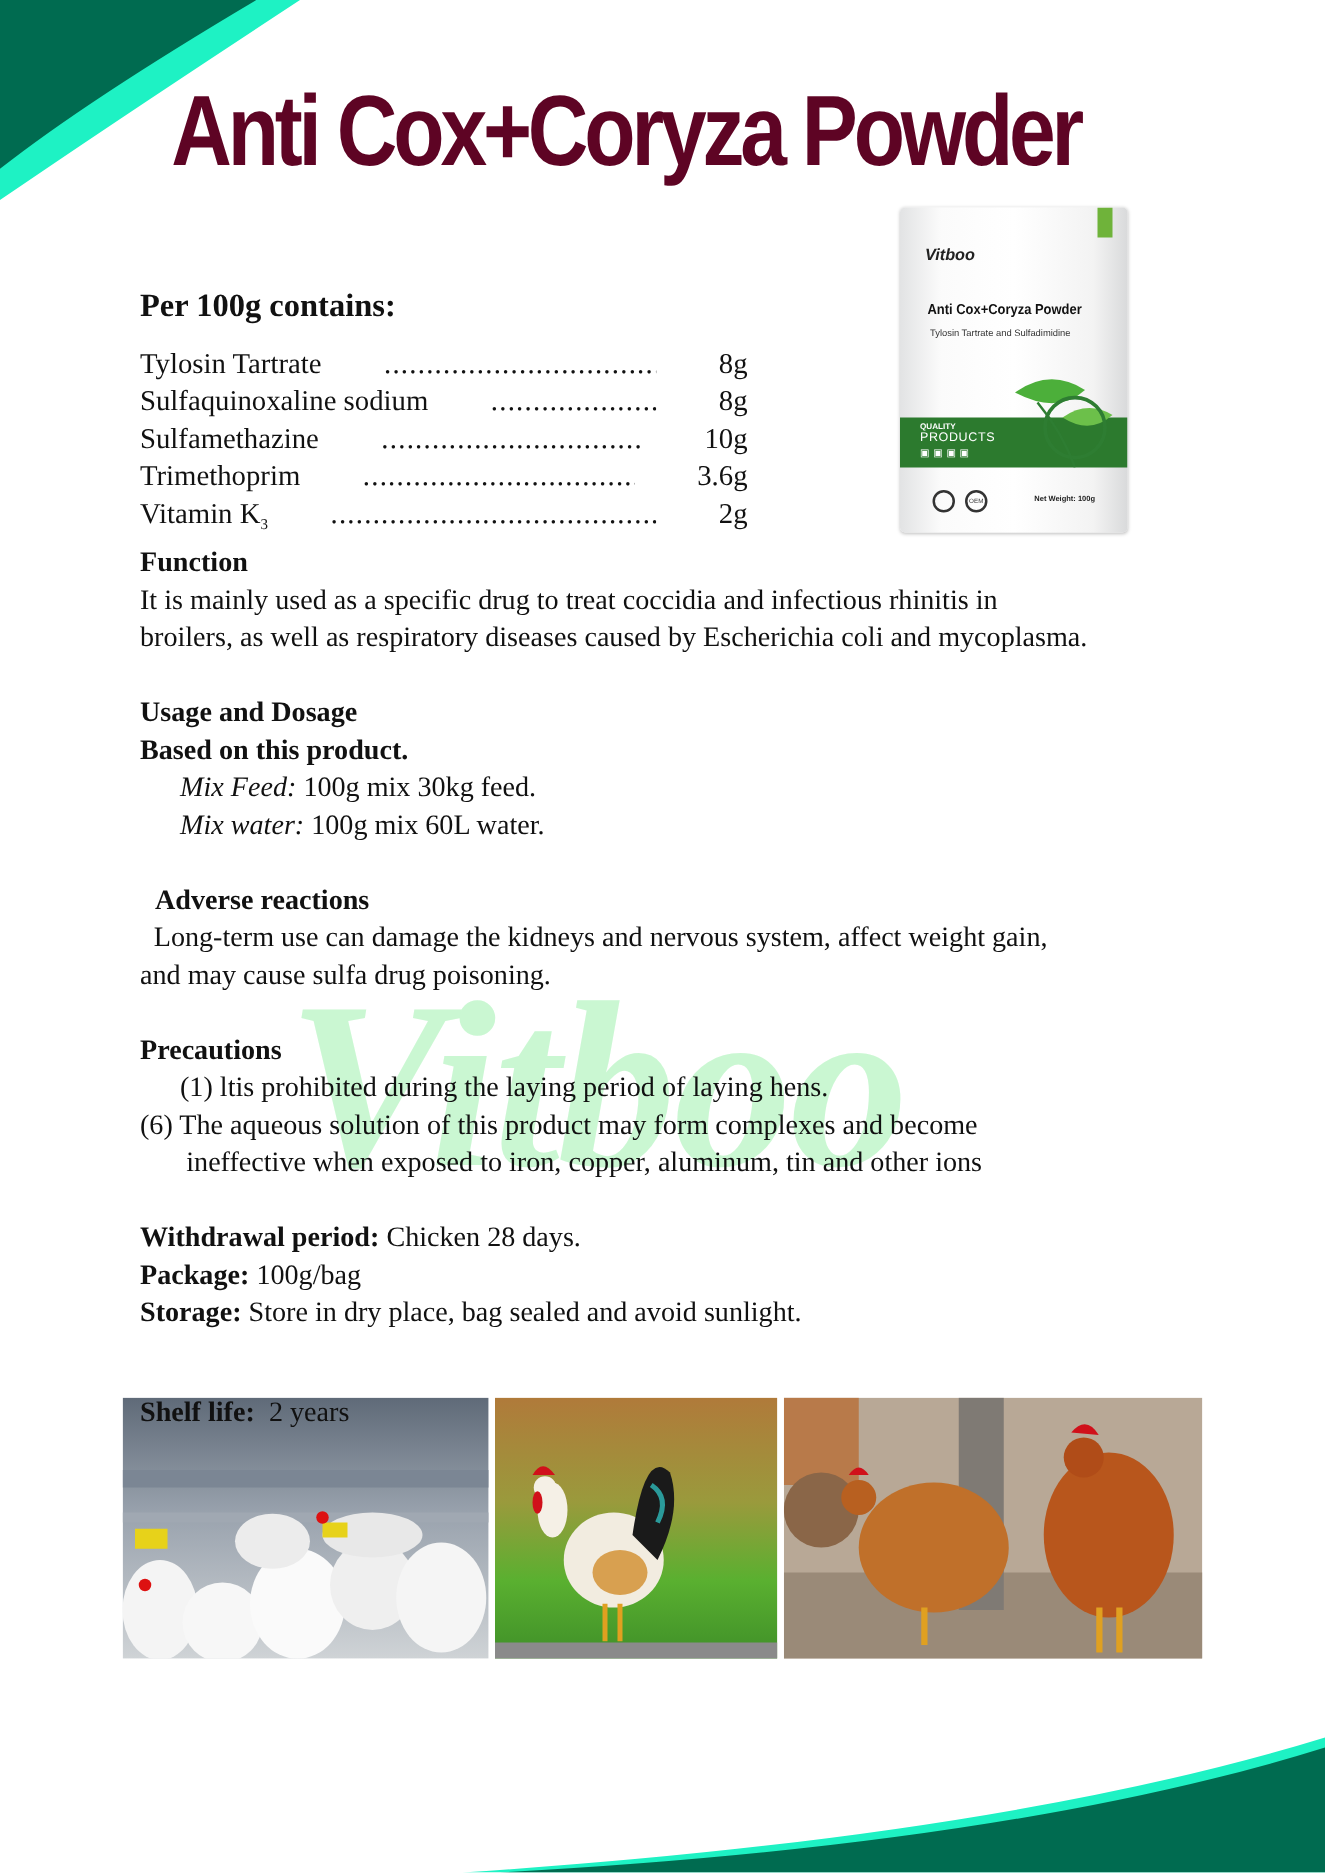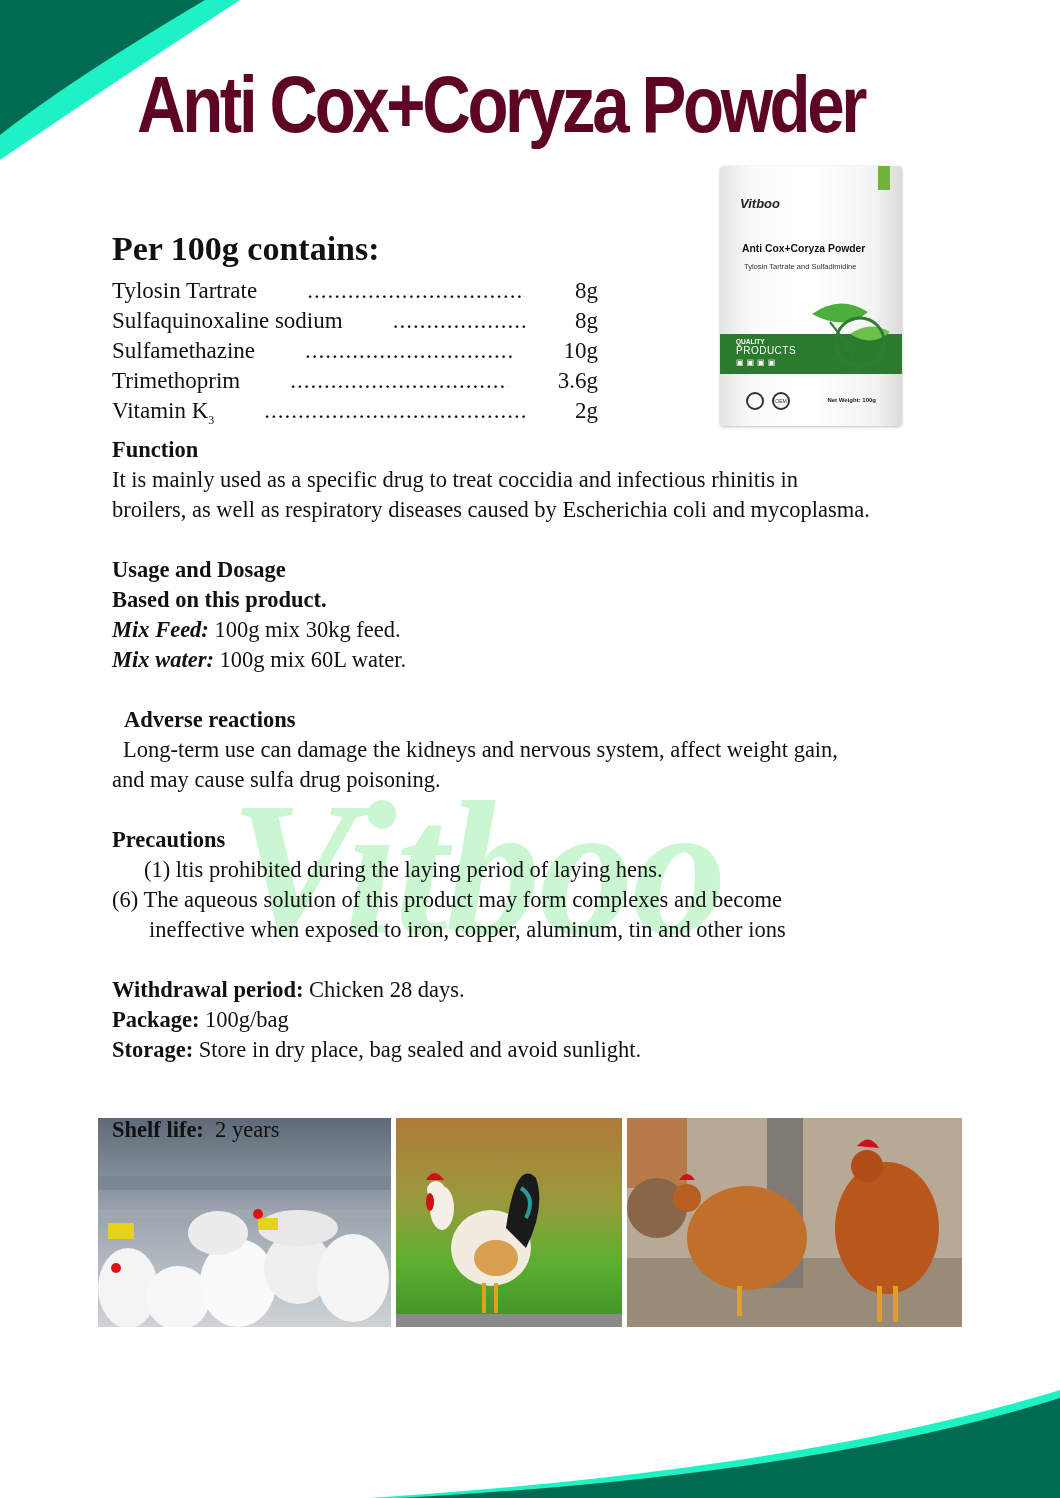--- a/index.html
+++ b/index.html
@@ -1,26 +1,26 @@
 <!DOCTYPE html>
 <html><head>
 <meta charset="utf-8">
 <style>
   html, body { margin:0; padding:0; }
   body { width:1060px; height:1498px; position:relative; overflow:hidden; background:#ffffff; font-family:"Liberation Serif", serif; color:#111; }
   .deco { position:absolute; left:0; top:0; }
   .title { position:absolute; left:137px; top:62px; width:800px; font-family:"Liberation Sans", sans-serif; font-weight:700; font-size:80px; line-height:86px; color:#5e0424; letter-spacing:-4px; transform:scaleX(0.84); transform-origin:left top; white-space:nowrap; }
   .watermark { position:absolute; left:230px; top:760px; font-family:"Liberation Serif", serif; font-style:italic; font-weight:700; font-size:190px; color:#b9f5c4; opacity:0.75; letter-spacing:-2px; z-index:0; }
-  .comp-title { position:absolute; left:112px; top:230px; font-weight:700; font-size:34px; }
+  .comp-title { position:absolute; left:112px; top:230px; font-weight:700; font-size:26px; }
   .comp-row { position:absolute; left:112px; width:486px; font-size:23px; line-height:30px; display:flex; align-items:baseline; white-space:nowrap;gap:44px; }
   .comp-row .dots { flex:1; overflow:hidden; margin:0 6px; letter-spacing:1px; }
   .comp-row .amt { text-align:right; }
   .sec { position:absolute; left:112px; font-size:22.5px; line-height:30px; z-index:1; white-space:nowrap; }
   .b { font-weight:700; }
-  .bi { font-weight:700; font-style:italic; }
+  .bi { font-weight:400; font-style:italic;margin-left:32px; }
   .indent { padding-left:37px; }
   .bag { position:absolute; left:720px; top:166px; width:182px; height:260px; background:linear-gradient(90deg,#e2e3e4 0%,#fbfbfb 18%,#ffffff 50%,#f3f3f3 85%,#d9dadb 100%); border-radius:4px; box-shadow:0 1px 3px rgba(0,0,0,.25); overflow:hidden; font-family:"Liberation Sans", sans-serif; }
   .bag .tag { position:absolute; right:12px; top:0; width:12px; height:24px; background:#6fb33a; }
   .bag .brand { position:absolute; left:20px; top:30px; font-style:italic; font-weight:700; font-size:13px; color:#222; }
   .bag .pname { position:absolute; left:22px; top:76px; font-weight:700; font-size:11.5px; color:#111; transform:scaleX(0.9); transform-origin:left; white-space:nowrap; }
   .bag .sub { position:absolute; left:24px; top:96px; font-size:7.5px; color:#333; white-space:nowrap; }
   .bag .band { position:absolute; left:0; top:168px; width:182px; height:40px; background:#2c7a2e; }
   .bag .q1 { position:absolute; left:16px; top:172px; font-size:6.5px; color:#fff; font-weight:700; }
   .bag .q2 { position:absolute; left:16px; top:179px; font-size:10px; color:#fff; font-weight:400; letter-spacing:0.5px; }
   .bag .icons4 { position:absolute; left:16px; top:192px; font-size:8px; color:#fff; letter-spacing:3px; }

